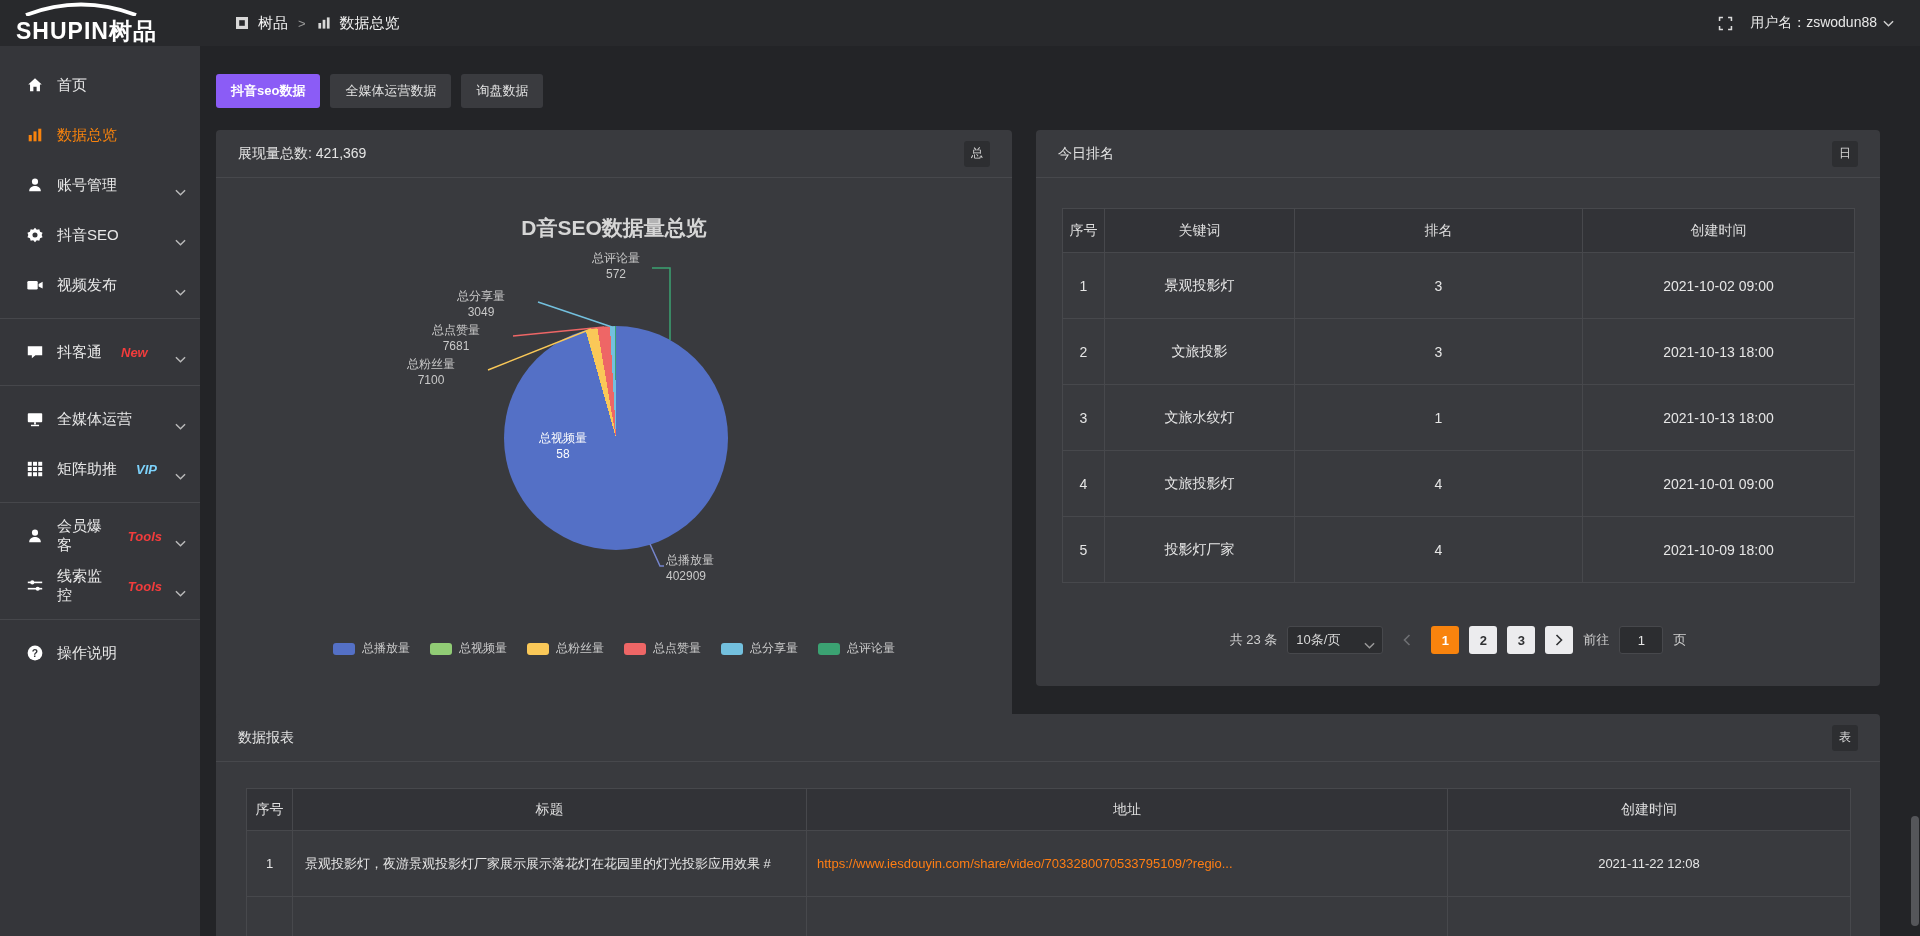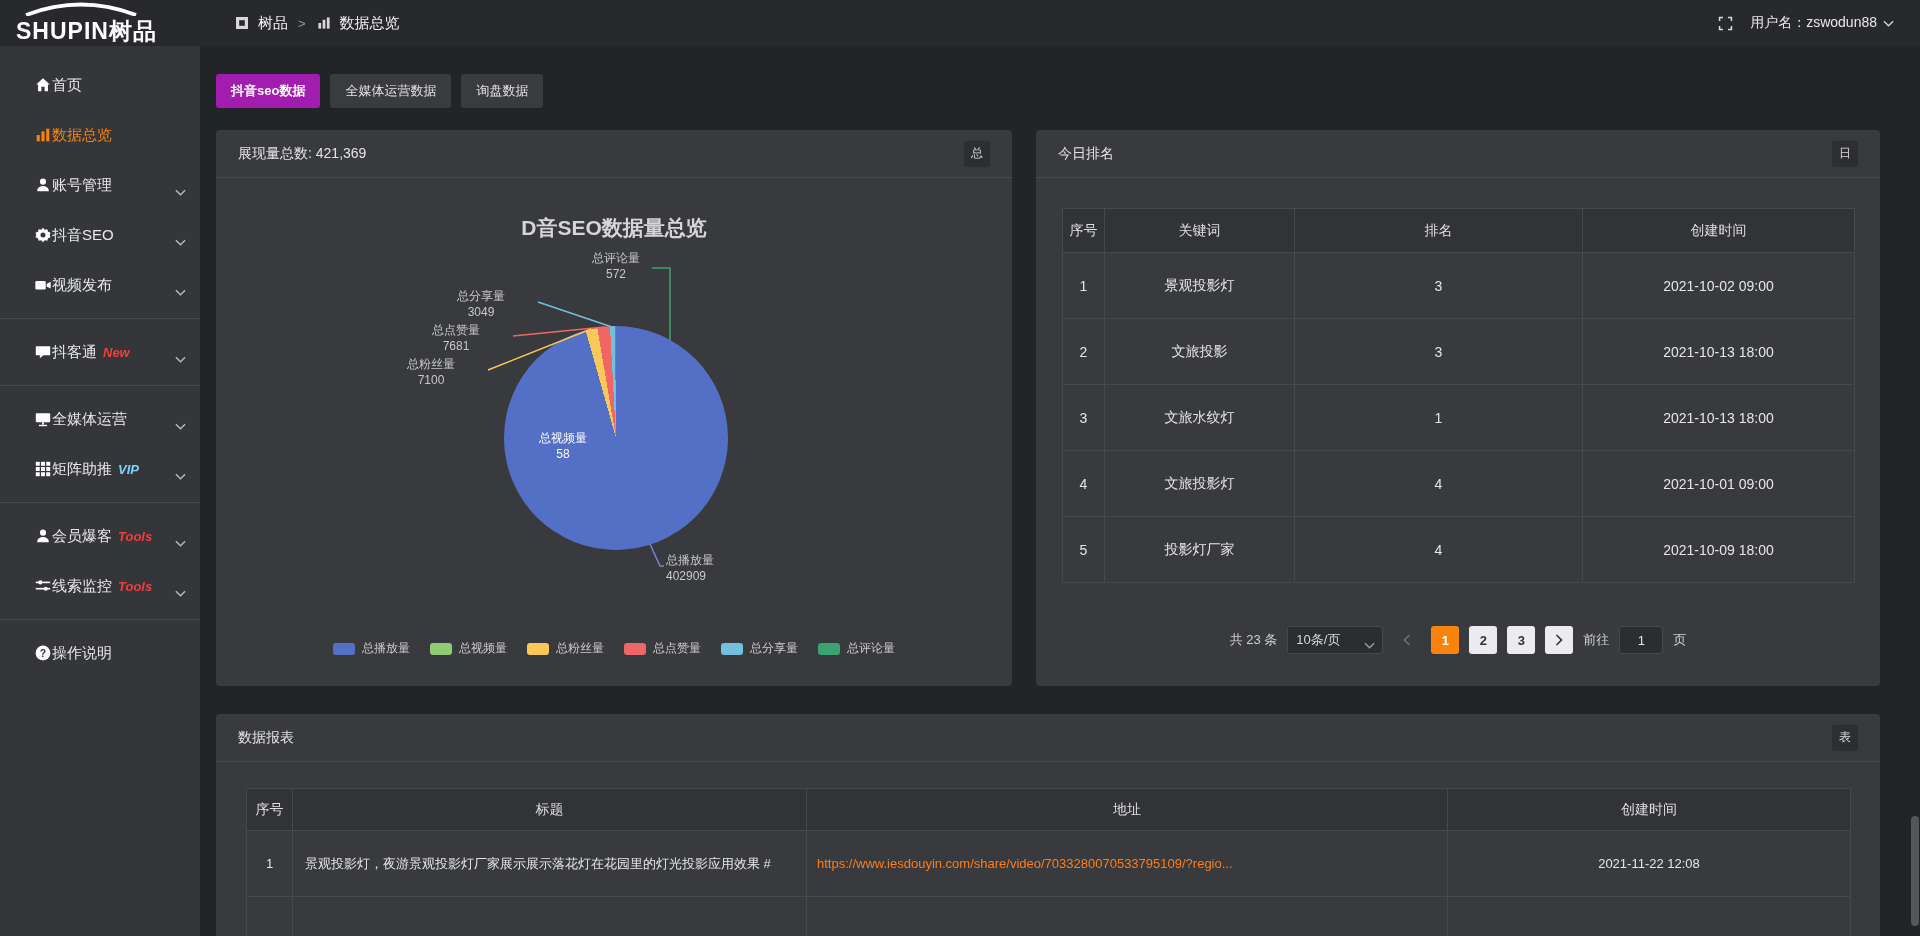--- a/index.html
+++ b/index.html
@@ -14,40 +14,40 @@
   .breadcrumb { display:flex; align-items:center; gap:8px; margin-left:34px; color:#f2f2f2; font-size:15px; }
   .bc-icon { display:inline-flex; width:16px; height:16px; color:#d8d8d8; }
   .bc-sep { color:#9a9a9a; font-size:13px; margin:0 2px; }
   .header-right { margin-left:auto; display:flex; align-items:center; gap:16px; padding-right:26px; color:#e8e8e8; font-size:14px; }
   .fs-icon { width:17px; height:17px; color:#dcdcdc; cursor:pointer; }
   .user-wrap { display:flex; align-items:center; gap:6px; cursor:pointer; }
   .chev { width:11px; height:7px; color:#cfcfcf; }
 
   
   .sidebar { position:absolute; left:0; top:46px; bottom:0; width:200px; background:#35363a; padding-top:14px; overflow:hidden; }
-  .side-item { height:50px; display:flex; align-items:center; padding-left:34px; padding-right:14px; color:#e8e8e8; font-size:15px; cursor:pointer; }
+  .side-item { height:50px; display:flex; align-items:center; gap:13px; padding-left:26px; padding-right:14px; color:#e8e8e8; font-size:15px; cursor:pointer; }
   .side-item .s-icon { width:18px; height:18px; display:inline-flex; color:#fff; flex:none; }
   .side-item.active { color:#F8830D; }
   .side-item.active .s-icon { color:#F8830D; }
   .s-badge { font-size:13px; font-style:italic; font-weight:bold; margin-left:6px; }
   .s-chev { margin-left:auto; width:11px; height:7px; color:#b9b9b9; }
   .side-divider { height:1px; background:#46474b; margin:8px 0; }
 
   
   .main { position:absolute; left:200px; top:46px; right:0; bottom:0; background:#232427; }
   .tabs { position:absolute; left:16px; top:28px; display:flex; gap:10px; }
   .tab { height:34px; padding:0 15px; border:none; border-radius:3px; background:#3a3b3f; color:#e2e2e2; font-size:13px; cursor:pointer; font-family:inherit; }
-  .tab.active { background:#a21caf; color:#fff; font-weight:bold; }
+  .tab.active { background:#8b5cf6; color:#fff; font-weight:bold; }
 
   .card { position:absolute; background:#393a3e; border-radius:4px; }
   .card-strip { height:48px; border-bottom:1px solid #47484c; display:flex; align-items:center; padding:0 22px; }
   .strip-label { font-size:14px; color:#e4e4e4; }
   .strip-badge { margin-left:auto; width:26px; height:26px; background:#2d2e31; border-radius:3px; color:#d8d8d8; font-size:12px; display:flex; align-items:center; justify-content:center; cursor:pointer; }
 
-  #card-chart { left:16px; top:84px; width:796px; height:556px; }
+  #card-chart { left:16px; top:84px; width:796px; height:632px; }
   #card-rank  { left:836px; top:84px; width:844px; height:556px; }
   #card-report{ left:16px; top:668px; width:1664px; height:280px; }
 
   
   .pie-area { position:absolute; left:0; top:48px; right:0; bottom:0; }
   .chart-title { position:absolute; left:0; top:36px; width:100%; text-align:center; color:#d6d6d6; font-size:21px; font-weight:bold; }
   .pie { position:absolute; left:288px; top:148px; width:224px; height:224px; border-radius:50%; }
   .pie-lines { position:absolute; left:0; top:-48px; pointer-events:none; }
   .pie-lines polyline { fill:none; stroke-width:1.5; }
   .ln-comment { stroke:#3BA272; } .ln-share { stroke:#73C0DE; } .ln-like { stroke:#EE6666; } .ln-fans { stroke:#FAC858; } .ln-play { stroke:#7585cc; }

